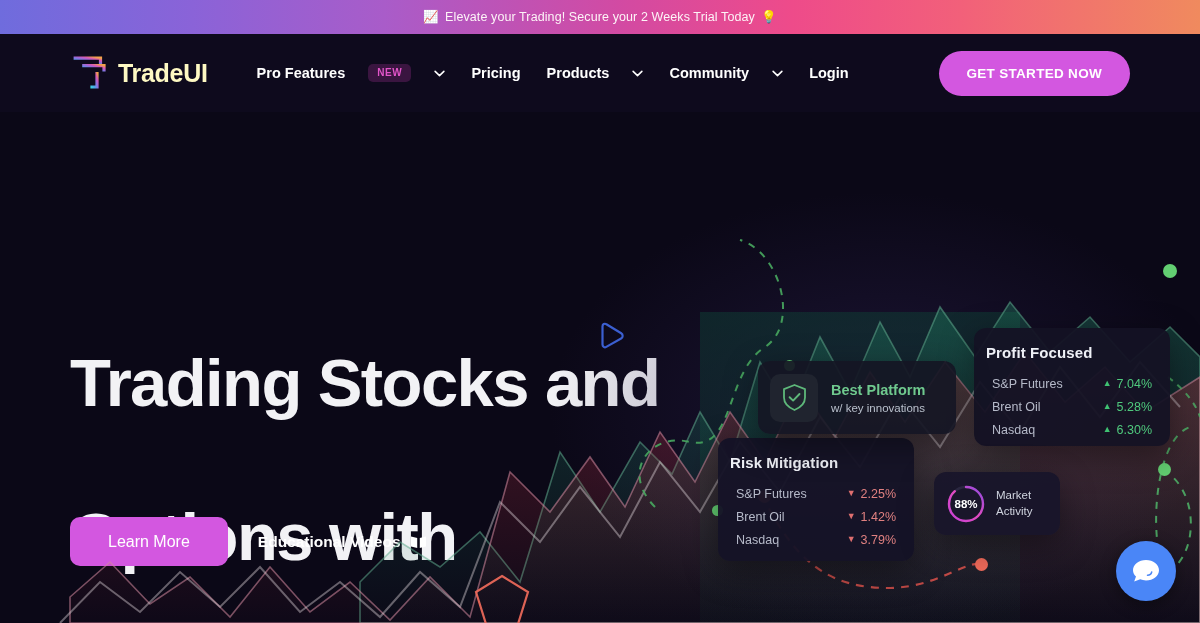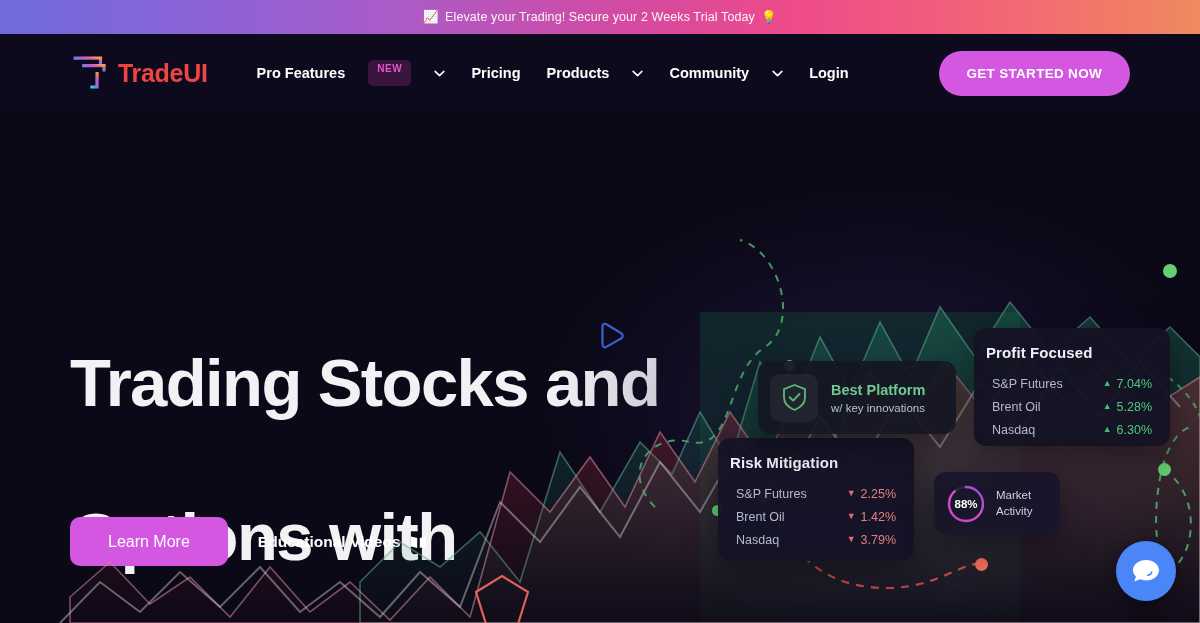--- a/index.html
+++ b/index.html
@@ -29,32 +29,32 @@
 
   
   .nav {
     position: absolute; top: 34px; left: 0; width: 1200px; height: 78px;
     display: flex; align-items: center; z-index: 25;
     background: #0e0a1d;
   }
   .brand { display: flex; align-items: center; gap: 10px; margin-left: 70px; }
   .logo-mark { width: 38px; height: 40px; display: block; }
   .brand-name {
-    font-size: 25px; font-weight: 700; color: #ef4444; letter-spacing: -0.3px;
+    font-size: 25px; font-weight: 700; color: #fef9c3; letter-spacing: -0.3px;
   }
   .nav-links { display: flex; align-items: center; margin-left: 36px; gap: 0; }
   .nav-item {
     display: flex; align-items: center; gap: 23px;
     padding: 0 13px; height: 40px; cursor: pointer;
     font-size: 14.5px; font-weight: 700; color: #ffffff; white-space: nowrap;
   }
   .badge-new {
     font-size: 10px; font-weight: 700; letter-spacing: .6px;
     color: #e255c9; background: #3a1540; border-radius: 5px;
-    padding: 4px 9px 12px 9px; line-height: 1;
+    padding: 4px 9px 4px 9px; line-height: 1;
   }
   .chev { width: 11px; height: 7px; display: inline-block; }
   .shield-ico { width: 17px; height: 19px; display: inline-block; }
   .nav-item.plain { font-weight: 700; }
   .cta-top {
     margin-left: auto; margin-right: 70px;
     background: #d357e0; color: #fff;
     font-size: 13.5px; font-weight: 600; letter-spacing: .3px;
     border: none; border-radius: 26px; padding: 0 28px; height: 45px;
     cursor: pointer; white-space: nowrap;

